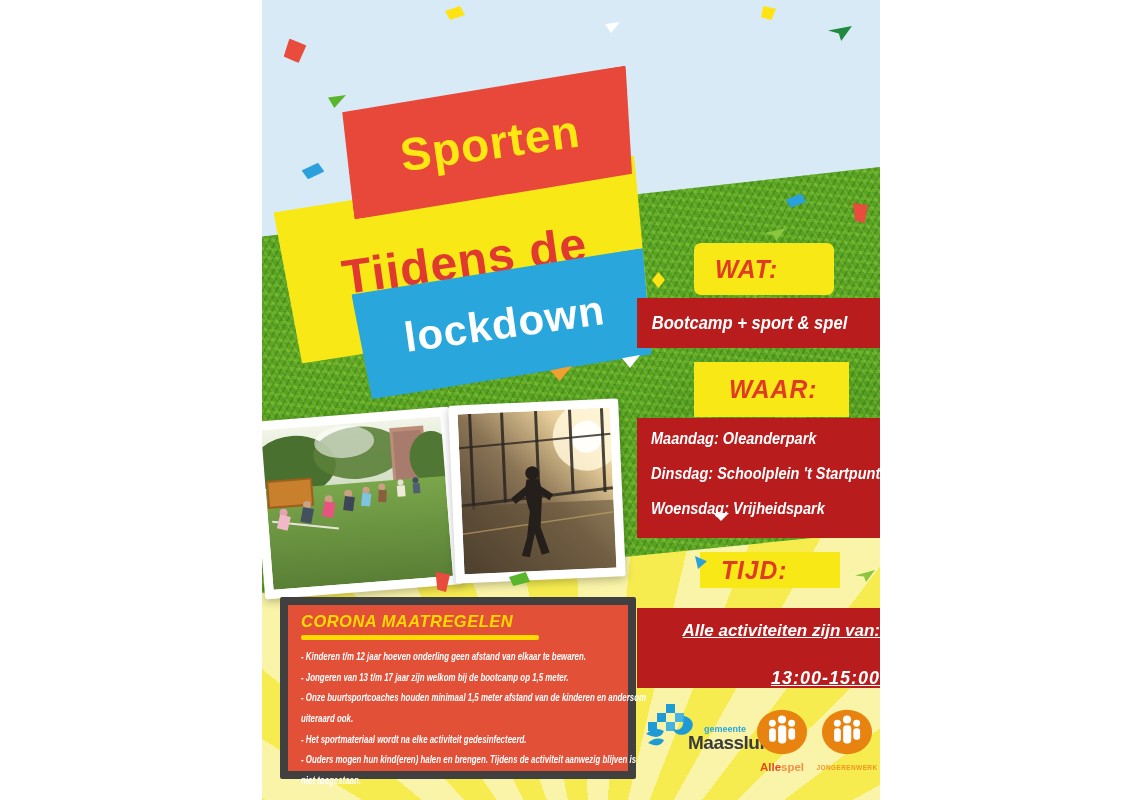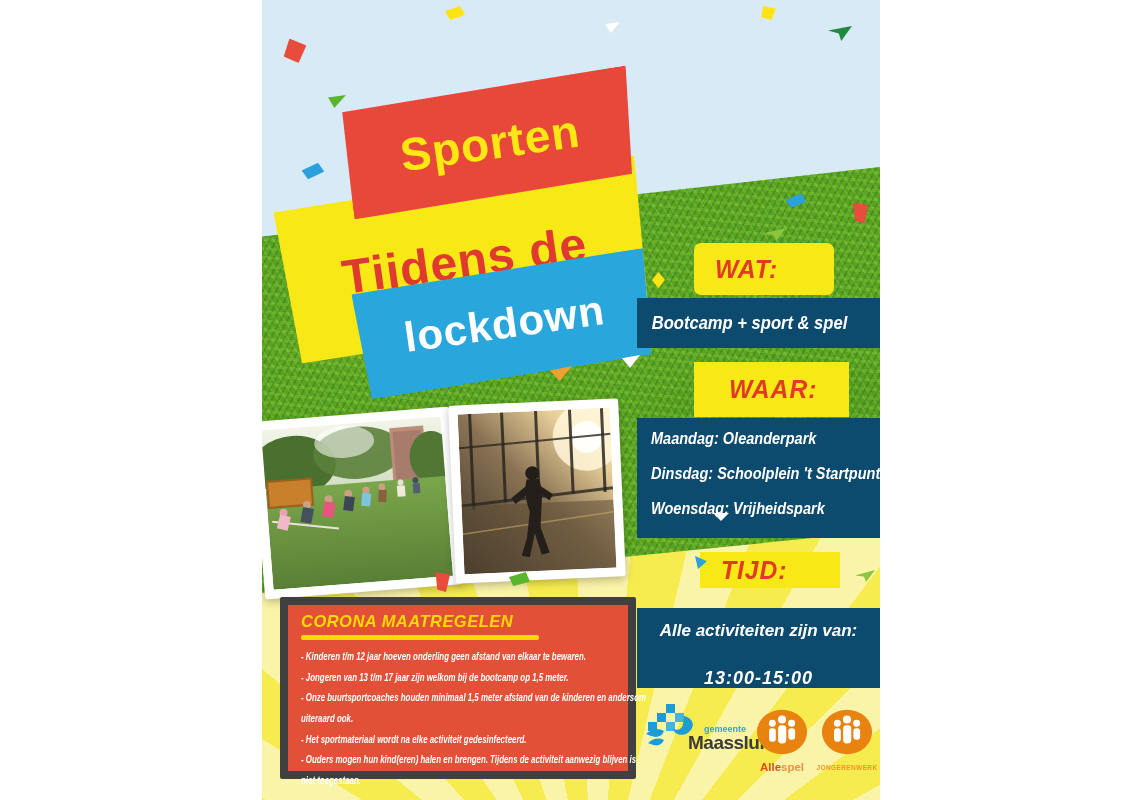--- a/index.html
+++ b/index.html
@@ -32,34 +32,34 @@
   .banner-blue{left:95px;top:268px;width:295px;height:112px;background:#29a7dc;
        transform:rotate(-8deg);clip-path:polygon(0 5%,100% 0,98% 95%,2% 100%);}
   .t1{font-size:46px;font-weight:bold;color:#ffe714;letter-spacing:1px;}
   .t2{font-size:48px;font-weight:bold;color:#e0392f;letter-spacing:1px;}
   .t3{font-size:42px;font-weight:bold;color:#ffffff;letter-spacing:1px;}
 
   
   .labelbox{position:absolute;background:#f8e816;display:flex;align-items:center;}
   .labelbox span{font-size:26px;font-weight:bold;font-style:italic;color:#e23b25;
        letter-spacing:1px;padding-left:22px;transform:scaleX(0.95);transform-origin:left center;}
-  .bluebox{position:absolute;left:375px;width:243px;background:#0c4a6e;color:#ffffff;}
+  .bluebox{position:absolute;left:375px;width:243px;background:#b91c1c;color:#ffffff;}
   .wat-label{left:432px;top:243px;width:140px;height:52px;border-radius:7px;}
   .wat-value{top:298px;height:50px;display:flex;align-items:center;}
   .wat-value span{font-size:18px;font-weight:bold;font-style:italic;padding-left:16px;
        transform:scaleX(0.92);transform-origin:left center;white-space:nowrap;}
   .waar-label{left:432px;top:362px;width:141px;height:55px;padding-left:14px;}
   .waar-box{top:418px;height:120px;}
   .waar-line{position:absolute;left:14px;font-size:16.5px;font-weight:bold;font-style:italic;
        transform:scaleX(0.88);transform-origin:left center;white-space:nowrap;}
   .waar-l0{top:11px;} .waar-l1{top:46px;} .waar-l2{top:81px;}
   .waar-pointer{position:absolute;left:76px;top:95px;width:16px;height:8px;background:#ffffff;
        clip-path:polygon(0 0,100% 0,50% 100%);}
   .tijd-label{left:438px;top:552px;width:140px;height:36px;}
-  .tijd-box{top:608px;height:80px;text-align:center;}
+  .tijd-box{top:608px;height:80px;text-align:right;text-decoration:underline;}
   .tijd-line1{margin-top:13px;font-size:17px;font-weight:bold;font-style:italic;}
   .tijd-line2{margin-top:27px;font-size:18px;font-weight:bold;font-style:italic;letter-spacing:1px;}
 
   
   .polaroid{position:absolute;background:#ffffff;border-radius:3px;
        box-shadow:0 3px 8px rgba(0,0,0,0.25);padding:9px;}
   .photo-left{left:-4px;top:414px;width:180px;height:160px;transform:rotate(-4.5deg);}
   .photo-right{left:190px;top:402px;width:152px;height:160px;transform:rotate(-2.5deg);}
   .polaroid svg{display:block;}
 

